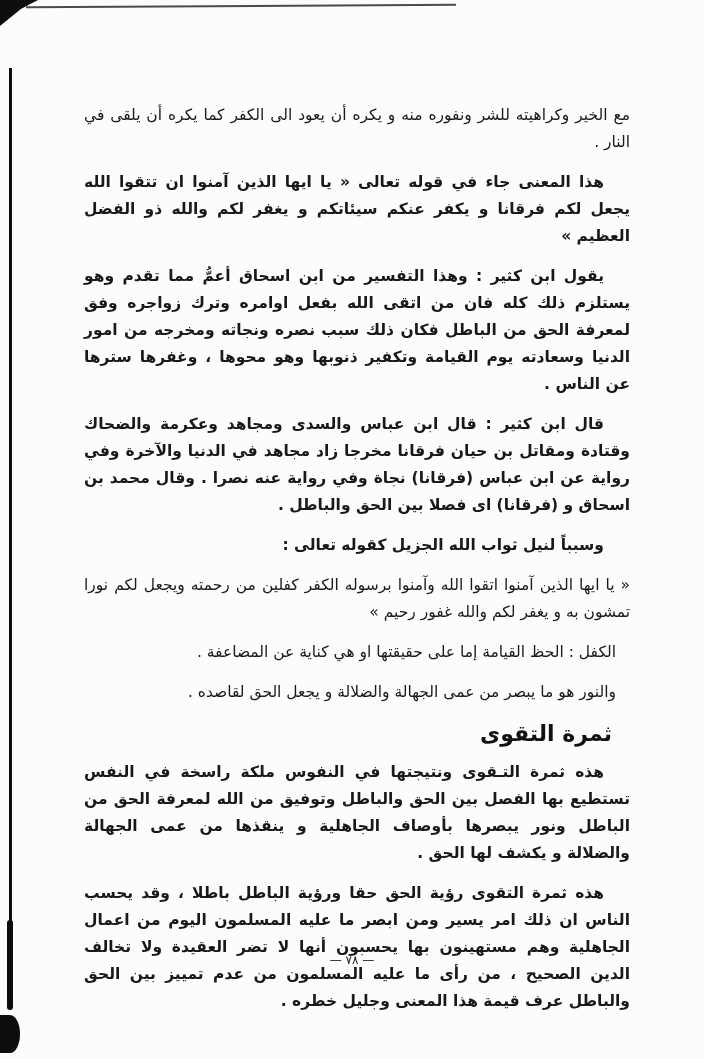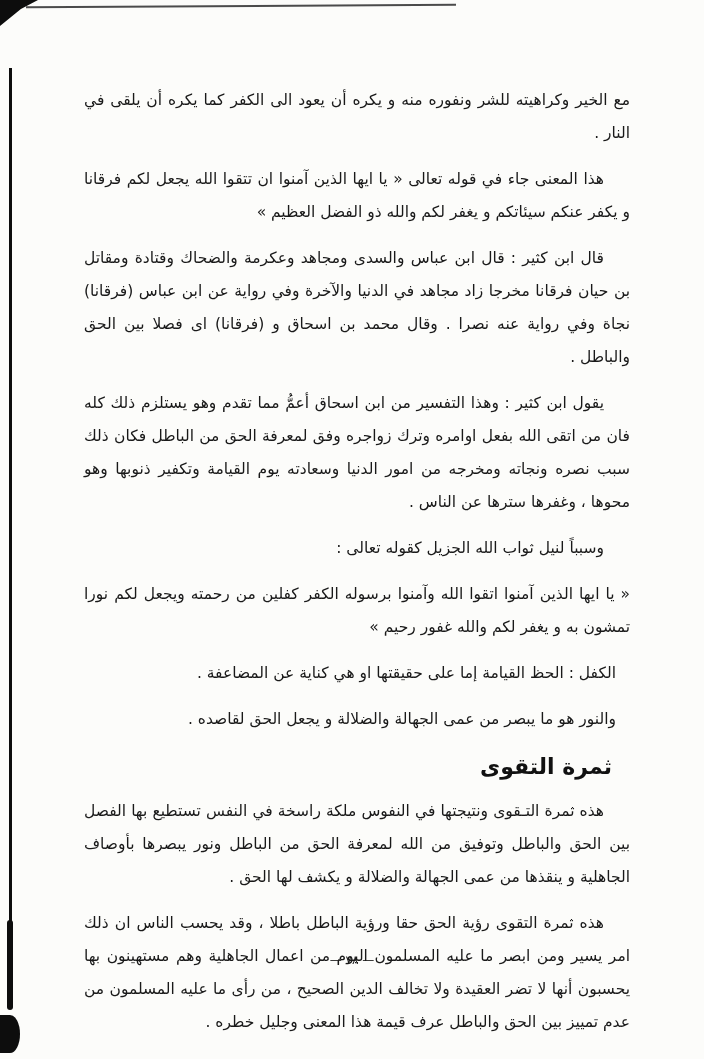--- a/index.html
+++ b/index.html
@@ -34,31 +34,31 @@
     left:7px;top:920px;width:6px;height:90px;
     border-radius:3px;
   }
   .corner-bl{
     left:0;bottom:6px;width:20px;height:38px;
     border-radius:0 60% 60% 0;
   }
   
   .text{
     position:absolute;
-    top:84px;
+    top:102px;
     right:74px;
     width:546px;
     direction:rtl;
     text-align:justify;
     font-size:15.5px;
-    line-height:33px;
+    line-height:27px;
     color:#191919;
   }
   .text p{margin:0 0 13px 0;}
-  .text p.indent{text-indent:26px;}
+  .text p.indent{text-indent:26px;font-weight:bold;}
   .text p.small-indent{text-indent:14px;}
   .section-heading{
     font-size:22px;
     font-weight:bold;
     margin:14px 0 12px 0;
     text-indent:18px;
     color:#111;
   }
   .pagenum{
     position:absolute;
@@ -77,22 +77,22 @@
 
   <div class="artifact corner-tl"></div>
   <div class="artifact top-hairline"></div>
   <div class="artifact left-line"></div>
   <div class="artifact left-line-thick"></div>
   <div class="artifact corner-bl"></div>
 
   <div class="text">
     <p>مع الخير وكراهيته للشر ونفوره منه و يكره أن يعود الى الكفر كما يكره أن يلقى في النار .</p>
     <p class="indent">هذا المعنى جاء في قوله تعالى « يا ايها الذين آمنوا ان تتقوا الله يجعل لكم فرقانا و يكفر عنكم سيئاتكم و يغفر لكم والله ذو الفضل العظيم »</p>
+    <p class="indent">يقول ابن كثير : وهذا التفسير من ابن اسحاق أعمُّ مما تقدم وهو يستلزم ذلك كله فان من اتقى الله بفعل اوامره وترك زواجره وفق لمعرفة الحق من الباطل فكان ذلك سبب نصره ونجاته ومخرجه من امور الدنيا وسعادته يوم القيامة وتكفير ذنوبها وهو محوها ، وغفرها سترها عن الناس .</p>
     <p class="indent">قال ابن كثير : قال ابن عباس والسدى ومجاهد وعكرمة والضحاك وقتادة ومقاتل بن حيان فرقانا مخرجا زاد مجاهد في الدنيا والآخرة وفي رواية عن ابن عباس (فرقانا) نجاة وفي رواية عنه نصرا . وقال محمد بن اسحاق و (فرقانا) اى فصلا بين الحق والباطل .</p>
-    <p class="indent">يقول ابن كثير : وهذا التفسير من ابن اسحاق أعمُّ مما تقدم وهو يستلزم ذلك كله فان من اتقى الله بفعل اوامره وترك زواجره وفق لمعرفة الحق من الباطل فكان ذلك سبب نصره ونجاته ومخرجه من امور الدنيا وسعادته يوم القيامة وتكفير ذنوبها وهو محوها ، وغفرها سترها عن الناس .</p>
     <p class="indent">وسبباً لنيل ثواب الله الجزيل كقوله تعالى :</p>
     <p>« يا ايها الذين آمنوا اتقوا الله وآمنوا برسوله الكفر كفلين من رحمته ويجعل لكم نورا تمشون به و يغفر لكم والله غفور رحيم »</p>
     <p class="small-indent">الكفل : الحظ القيامة إما على حقيقتها او هي كناية عن المضاعفة .</p>
     <p class="small-indent">والنور هو ما يبصر من عمى الجهالة والضلالة و يجعل الحق لقاصده .</p>
     <h2 class="section-heading">ثمرة التقوى</h2>
     <p class="indent">هذه ثمرة التـقوى ونتيجتها في النفوس ملكة راسخة في النفس تستطيع بها الفصل بين الحق والباطل وتوفيق من الله لمعرفة الحق من الباطل ونور يبصرها بأوصاف الجاهلية و ينقذها من عمى الجهالة والضلالة و يكشف لها الحق .</p>
     <p class="indent">هذه ثمرة التقوى رؤية الحق حقا ورؤية الباطل باطلا ، وقد يحسب الناس ان ذلك امر يسير ومن ابصر ما عليه المسلمون اليوم من اعمال الجاهلية وهم مستهينون بها يحسبون أنها لا تضر العقيدة ولا تخالف الدين الصحيح ، من رأى ما عليه المسلمون من عدم تمييز بين الحق والباطل عرف قيمة هذا المعنى وجليل خطره .</p>
   </div>
 
   <div class="pagenum">— ٧٨ —</div>

